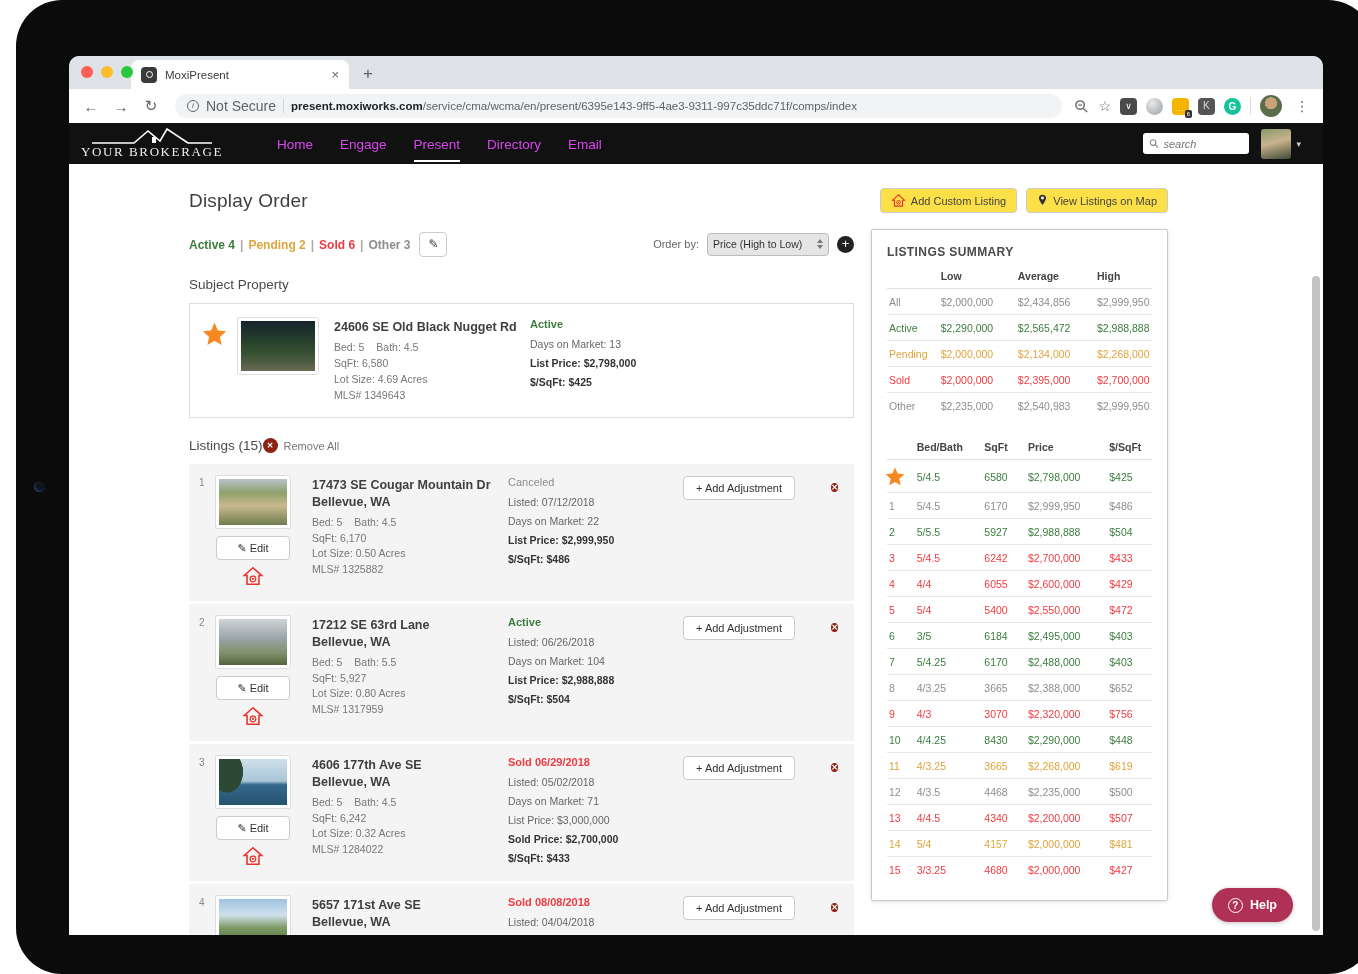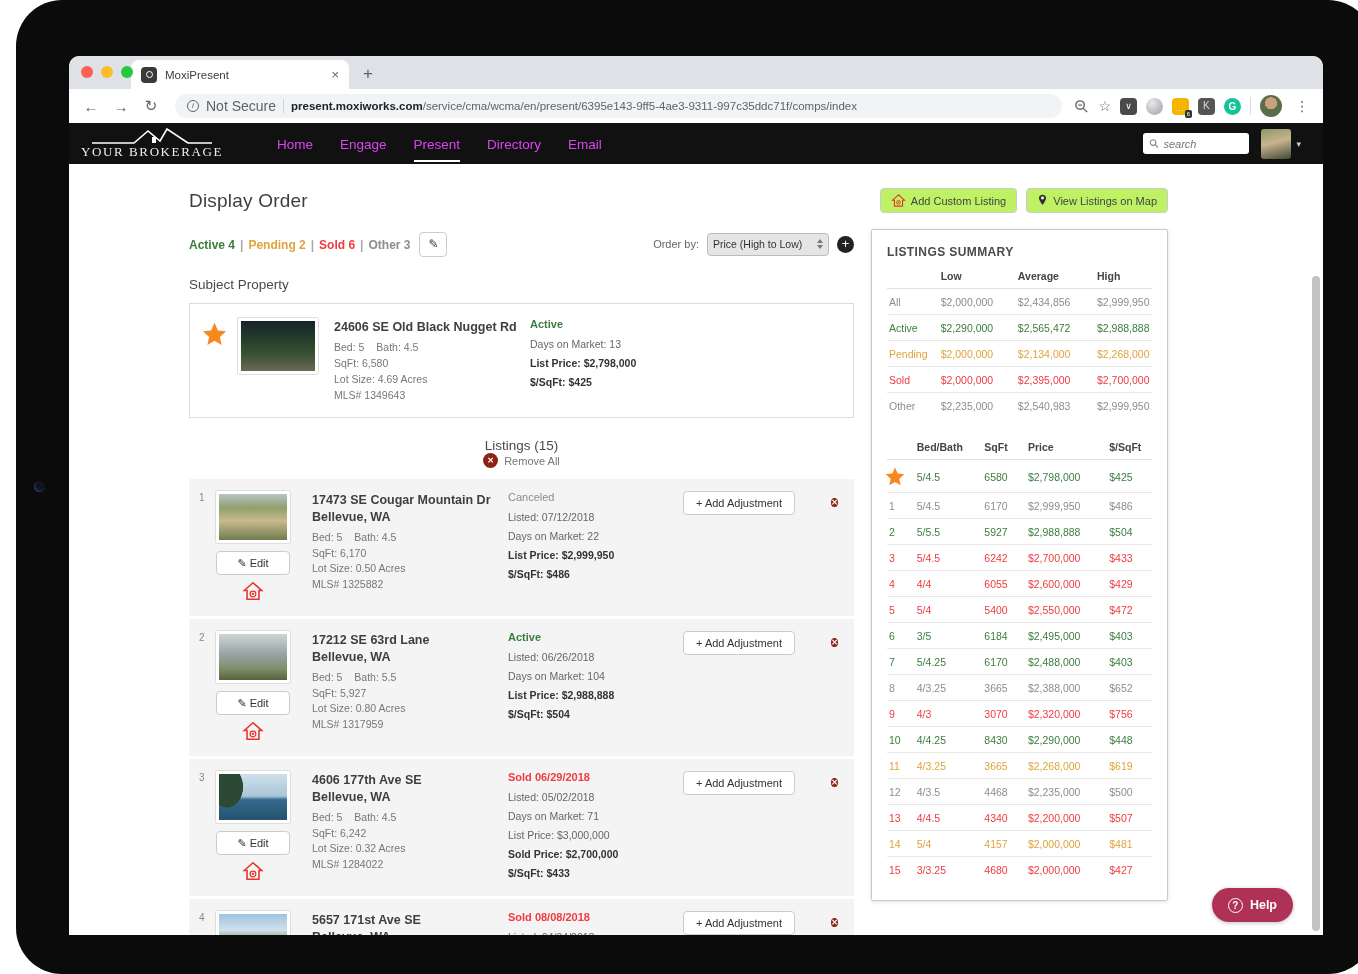--- a/index.html
+++ b/index.html
@@ -62,21 +62,21 @@
   .nav-avatar-wrap{display:flex; align-items:center; gap:5px; margin-left:12px;}
   .nav-avatar{width:30px; height:30px; border-radius:3px; background:linear-gradient(165deg,#8a9a6a 0%,#c9b38f 45%,#3f4a35 100%);}
   .nav-caret{color:#ccc; font-size:9px;}
 
   
   .content{position:relative; height:771px; background:#fff; overflow:hidden;}
   .content-inner{padding:0 155px 0 120px;}
   .header-row{display:flex; justify-content:space-between; align-items:center; margin:24px 0 16px;}
   .page-title{font-size:19px; font-weight:500; color:var(--txt-dark); letter-spacing:.2px;}
   .header-btns{display:flex; gap:9px;}
-  .btn{display:inline-flex; align-items:center; gap:5px; background:#bef264; border:1px solid var(--border); border-radius:4px; height:25px; padding:0 10px; font-size:11px; color:#444; cursor:pointer;}
+  .btn{display:inline-flex; align-items:center; gap:5px; background:#fde047; border:1px solid var(--border); border-radius:4px; height:25px; padding:0 10px; font-size:11px; color:#444; cursor:pointer;}
   .btn svg{flex:none;}
 
   .columns{display:flex; justify-content:space-between;}
   .main-col{width:665px; flex:none;}
   .right-col{width:297px; flex:none;}
 
   .filters-row{display:flex; align-items:center; margin:2px 0 20px; height:26px;}
   .filter-label{font-size:12px; font-weight:bold;}
   .filter-sep{color:#aaa; font-size:12px; font-weight:bold; margin:0 5px;}
   .pencil-btn{width:28px; height:25px; background:#fff; border:1px solid var(--border); border-radius:4px; font-size:12px; color:#333; margin-left:9px; cursor:pointer;}
@@ -99,21 +99,21 @@
   .info-col{width:196px; flex:none; padding-top:1px;}
   .addr{font-size:12.5px; font-weight:bold; color:var(--txt-dark); line-height:1.3; margin-bottom:5px;}
   .detail-line{font-size:10.5px; color:#777; line-height:1.5;}
   .detail-line .gap{margin-left:12px;}
   .status-col{width:175px; flex:none;}
   .status-line{font-size:10.5px; color:#666; margin-bottom:7px;}
   .status-line.bold{font-weight:bold; color:var(--txt-bold);}
   .status-badge{font-size:11px; font-weight:bold; display:block; margin-bottom:8px;}
   .status-badge.plain{font-weight:normal;}
 
-  .listings-header{display:flex; align-items:center; justify-content:flex-start; margin:20px 0 11px;flex-direction:column;}
+  .listings-header{display:flex; align-items:center; justify-content:flex-start; margin:20px 0 11px;}
   .remove-all{display:flex; align-items:center; gap:6px; font-size:11px; color:#777; cursor:pointer;}
   .rm-ic{width:15px; height:15px; border-radius:50%; background:var(--remove); color:#fff; font-size:8px; line-height:15px; text-align:center; font-weight:bold;}
 
   .listing-row{display:flex; background:#f4f4f4; padding:12px 16px 10px 10px; margin-bottom:3px; position:relative;}
   .row-num{width:17px; font-size:10px; color:#888; padding-top:1px; flex:none;}
   .edit-btn{margin-top:8px; width:74px; height:24px; background:#fff; border:1px solid var(--border); border-radius:4px; font-size:11px; color:#333; cursor:pointer;}
   .house-ic{margin:5px 0 0 26px;}
   .adj-col{width:112px; flex:none;}
   .adj-btn{width:100%; height:24px; background:#fff; border:1px solid var(--border); border-radius:4px; font-size:11px; color:#333; cursor:pointer;}
   .row-remove{margin-left:auto;}

